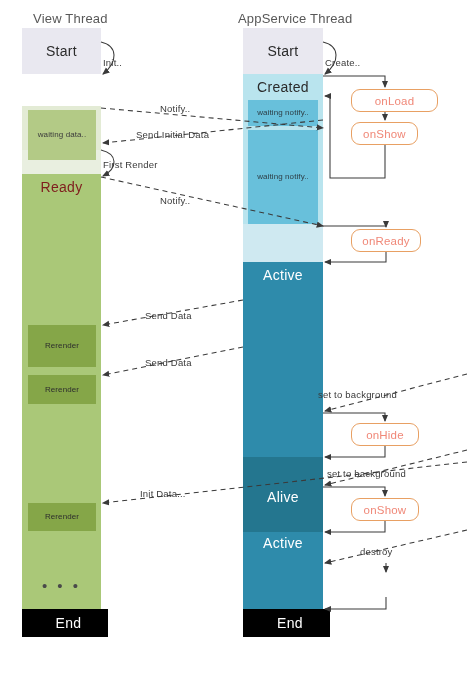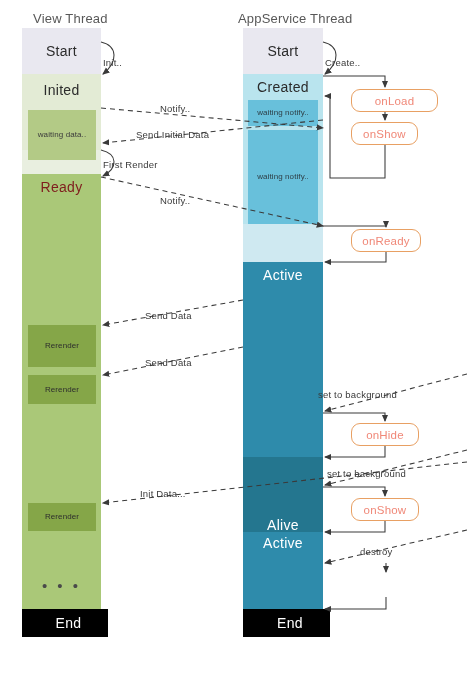--- a/index.html
+++ b/index.html
@@ -37,23 +37,20 @@
 
 <div id="stage">
 
   <div class="thread-label" style="left:33px;top:11px;">View Thread</div>
   <div class="thread-label" style="left:238px;top:11px;">AppService Thread</div>
 
   <div class="col" style="left:22px;top:0;width:79px;height:698px;">
     <div class="band" style="top:28px;height:46px;background:#e9e8f0;">
       <span class="band-label" style="color:#2b2b2b;">Start</span>
     </div>
-    <div class="band" style="top:74px;height:32px;background:#e3ebd5;">
-      <span class="band-label" style="color:#2b2b2b;">Inited</span>
-    </div>
     <div class="band" style="top:106px;height:44px;background:#e3ebd5;"></div>
     <div class="band" style="top:150px;height:24px;background:#e9efe0;"></div>
     <div class="band" style="top:174px;height:435px;background:#aac878;align-items:flex-start;padding-top:6px;">
       <span class="band-label" style="color:#7f1d1d;">Ready</span>
     </div>
     <div class="dots" style="top:578px;">• • •</div>
     <div class="endblk" style="top:609px;height:28px;">
       <span>End</span>
     </div>
   </div>
@@ -76,21 +73,21 @@
       <span class="band-label" style="color:#2b2b2b;">Start</span>
     </div>
     <div class="band" style="top:74px;height:26px;background:#b9e4ee;">
       <span class="band-label" style="color:#2b2b2b;">Created</span>
     </div>
     <div class="band" style="top:100px;height:124px;background:#b9e4ee;"></div>
     <div class="band" style="top:224px;height:38px;background:#cfe9f1;"></div>
     <div class="band" style="top:262px;height:195px;background:#2e8bab;align-items:flex-start;padding-top:6px;">
       <span class="band-label" style="color:#ffffff;">Active</span>
     </div>
-    <div class="band" style="top:457px;height:75px;background:#24768f;align-items:flex-end;padding-top:4px;">
+    <div class="band" style="top:457px;height:75px;background:#24768f;align-items:center;padding-top:4px;">
       <span class="band-label" style="color:#ffffff;">Alive</span>
     </div>
     <div class="band" style="top:532px;height:77px;background:#2e8bab;align-items:flex-start;padding-top:4px;">
       <span class="band-label" style="color:#ffffff;">Active</span>
     </div>
     <div class="endblk" style="top:609px;height:28px;">
       <span>End</span>
     </div>
   </div>
 

